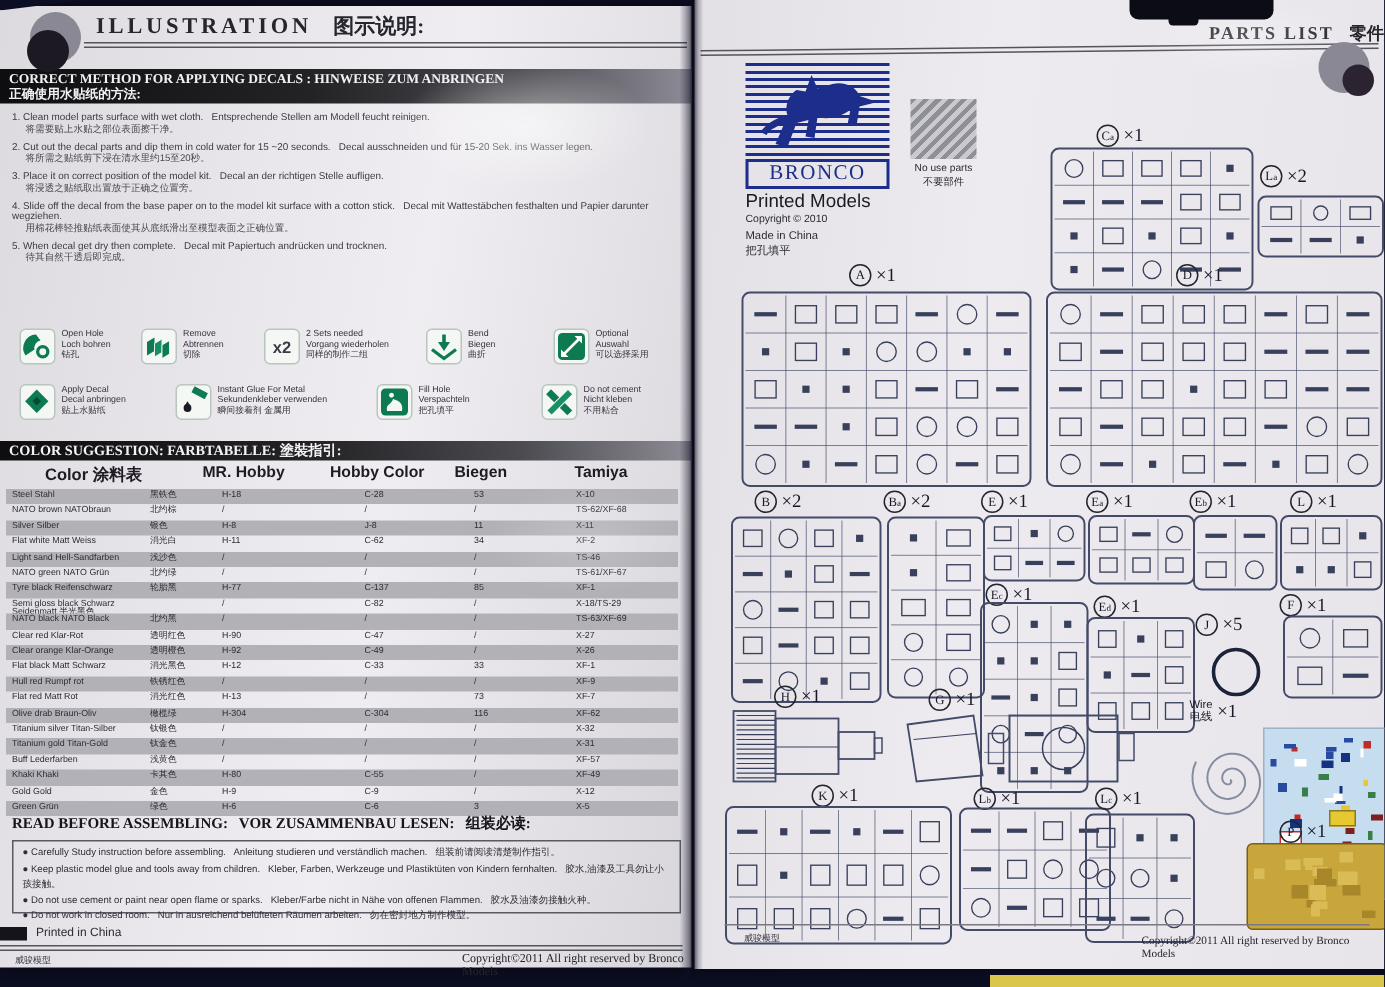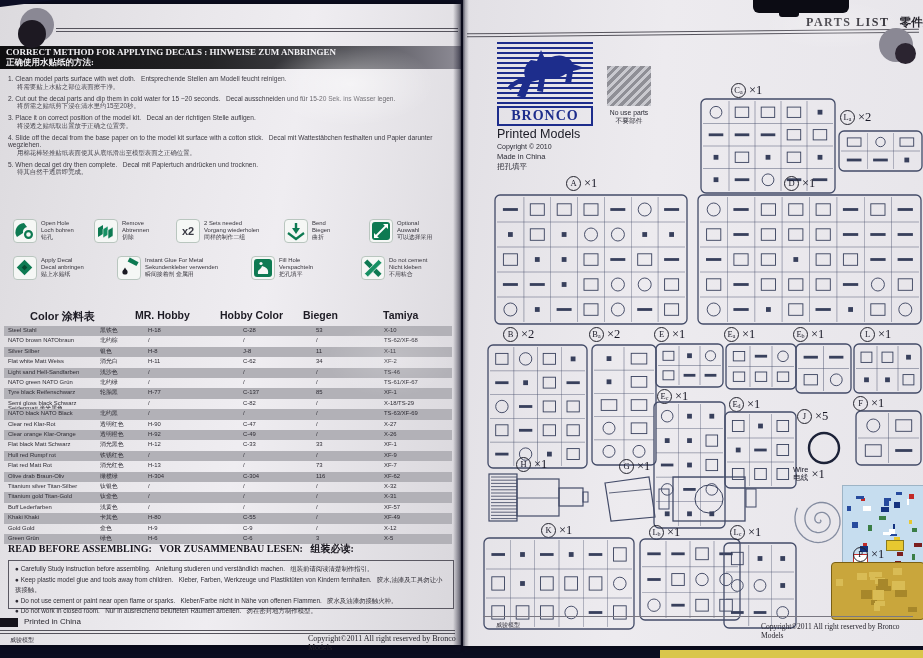--- a/index.html
+++ b/index.html
@@ -37,20 +37,24 @@
          background:radial-gradient(ellipse closest-side,rgba(255,255,255,.5),rgba(255,255,255,0) 70%);}
   .hole{position:absolute;border-radius:50%;}
 </style>
 </head>
 <body>
 
 <div class="photo">
 
   <div class="page page-left">
 
+    <div class="abs serif" style="left:64px;top:5px;font-size:15px;font-weight:bold;letter-spacing:2.5px;color:#26242c;">
+      <span>ILLUSTRATION</span>
+      <span style="letter-spacing:0;margin-left:8px;font-size:14px;">图示说明:</span>
+    </div>
     <div class="rule2" style="left:56px;top:24px;width:402px;"></div>
 
     <div class="bar serif" style="top:42px;height:23px;font-size:9px;font-weight:bold;padding:1px 0 0 6px;box-sizing:border-box;">
       <div>CORRECT METHOD FOR APPLYING DECALS : HINWEISE ZUM ANBRINGEN</div>
       <div style="font-size:8.5px;">正确使用水贴纸的方法:</div>
     </div>
 
     <div class="abs" id="steps" style="left:8px;top:71px;width:448px;">
         <div style="margin-bottom: 4.5px;">
           <div class="step-en">1. Clean model parts surface with wet cloth.   Entsprechende Stellen am Modell feucht reinigen.</div>
@@ -176,20 +180,21 @@
               <rect x="1" y="9" width="20" height="4.6" fill="#0d7a52" transform="rotate(45 11 11)"></rect>
               <rect x="1" y="9" width="20" height="4.6" fill="#169063" transform="rotate(-45 11 11)" stroke="#f5f7f5" stroke-width=".7"></rect>
             </svg>
           </div>
           <div class="icon-lines">Do not cement
 Nicht kleben
 不用粘合</div>
         </div>
       </div>
 
+    <div class="bar serif" style="top:290px;height:13px;font-size:9.5px;font-weight:bold;padding-left:6px;box-sizing:border-box;">COLOR SUGGESTION: FARBTABELLE:  塗裝指引:</div>
 
     <div class="abs" id="color-headers" style="left:0;top:305px;width:461px;height:16px;">
         <div class="tbl-head" style="left: 30px; top: 0px; font-size: 11px;">Color 涂料表</div>
         <div class="tbl-head" style="left: 135px; top: 0px; font-size: 10.5px;">MR. Hobby</div>
         <div class="tbl-head" style="left: 220px; top: 0px; font-size: 10.5px;">Hobby Color</div>
         <div class="tbl-head" style="left: 303px; top: 0px; font-size: 10.5px;">Biegen</div>
         <div class="tbl-head" style="left: 383px; top: 0px; font-size: 10.5px;">Tamiya</div>
       </div>
     <div class="abs" id="color-rows" style="left:0;top:322px;width:461px;height:219px;">
         <div class="trow g" style="top: 0px;">
@@ -389,21 +394,21 @@
     <div class="rule2" style="left:4px;top:31px;width:452px;transform:rotate(-0.6deg);"></div>
 
     <div class="abs" style="left:34px;top:42px;width:96px;">
       <div style="position:relative;width:96px;height:62px;
                   background:repeating-linear-gradient(#1d2d8c 0 2px,transparent 2px 5px);">
         <svg width="84" height="58" viewBox="0 0 84 58" style="position:absolute;left:6px;top:2px;">
           <path fill="#1d2d8c" d="M14,52 L20,38 C16,40 10,42 8,46 L4,44 C8,38 16,34 22,33 C20,28 22,20 28,16 L34,17 L38,6 L42,15 L52,12 C60,10 68,14 70,20 L82,24 L70,27 L68,40 L62,39 L64,29 C58,34 48,36 42,34 L40,48 L34,47 L36,36 L28,38 L22,54 Z"></path>
         </svg>
       </div>
       <div class="serif" style="width:96px;height:20px;border:2px solid #1d2d8c;box-sizing:border-box;margin-top:2px;
-                  display:flex;align-items:center;justify-content:center;font-size:14px;font-weight:bold;
+                  display:flex;align-items:center;justify-content:center;font-size:14px;font-weight:normal;
                   letter-spacing:1px;color:#1d2d8c;">BRONCO</div>
       <div style="font-size:12.5px;color:#1a1a24;margin-top:1px;">Printed Models</div>
       <div style="font-size:7px;color:#2a2a34;margin-top:2px;">Copyright © 2010</div>
       <div style="font-size:7.5px;color:#2a2a34;margin-top:2px;">Made in China</div>
       <div style="font-size:7.5px;color:#2a2a34;margin-top:1px;">把孔填平</div>
     </div>
 
     <div class="abs" style="left:141px;top:66px;width:50px;text-align:center;">
       <div style="width:44px;height:40px;margin:0 auto;
                   background:repeating-linear-gradient(135deg,#8f8f96 0 3px,#c9c9cf 3px 6px);"></div>

